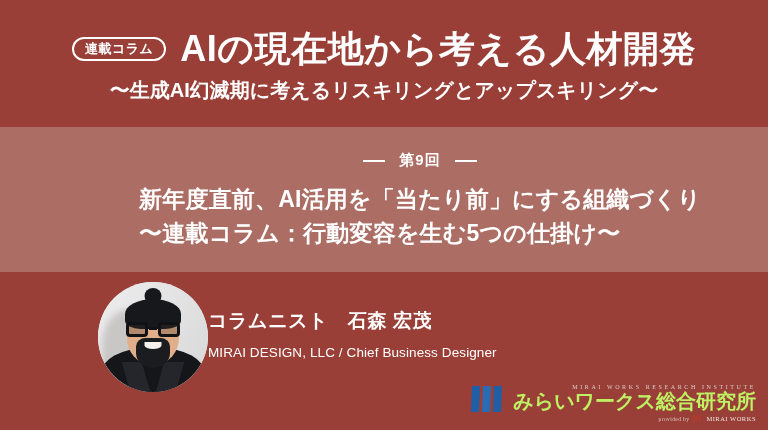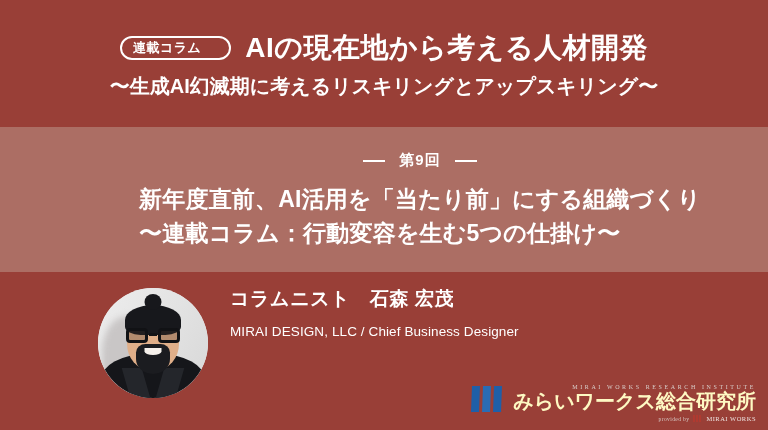--- a/index.html
+++ b/index.html
@@ -33,29 +33,29 @@
   .title-row {
     display: flex;
     align-items: center;
     justify-content: center;
     gap: 14px;
     margin-top: 4px;
   }
   .series-badge {
     border: 2px solid #ffffff;
     border-radius: 999px;
-    padding: 3px 28px 4px 11px;
+    padding: 3px 11px 4px 11px;
     font-size: 13px;
     font-weight: 700;
     line-height: 1;
     letter-spacing: 0.5px;
     white-space: nowrap;
   }
   .main-title {
-    font-size: 28px;
+    font-size: 36px;
     font-weight: 700;
     letter-spacing: 0.5px;
     line-height: 1.1;
     white-space: nowrap;
   }
   .sub-title {
     font-size: 20px;
     font-weight: 700;
     letter-spacing: 0px;
     line-height: 1.2;
@@ -104,23 +104,23 @@
   .band-author {
     position: absolute;
     left: 0; top: 272px;
     width: 768px;
     height: 158px;
     background: #993F37;
   }
   .author-block {
     position: absolute;
     left: 98px;
-    top: 16px;
-    display: flex;
-    gap: 22px;
+    top: 10px;
+    display: flex;
+    align-items: center;
   }
 
   
   .avatar {
     position: relative;
     width: 110px;
     height: 110px;
     border-radius: 50%;
     overflow: hidden;
     background: #E9E9E9;
@@ -267,21 +267,21 @@
     letter-spacing: 2.6px;
     color: #D9CFCB;
     font-family: "Liberation Serif", "DejaVu Serif", serif;
     white-space: nowrap;
     margin-bottom: 1px;
   }
   .logo-name {
     font-size: 20px;
     font-weight: 700;
     letter-spacing: 0px;
-    color: #fef9c3;
+    color: #bef264;
     line-height: 1.05;
     white-space: nowrap;
   }
   .logo-provided {
     display: flex;
     align-items: center;
     gap: 4px;
     margin-top: 3px;
   }
   .logo-provided-label {

